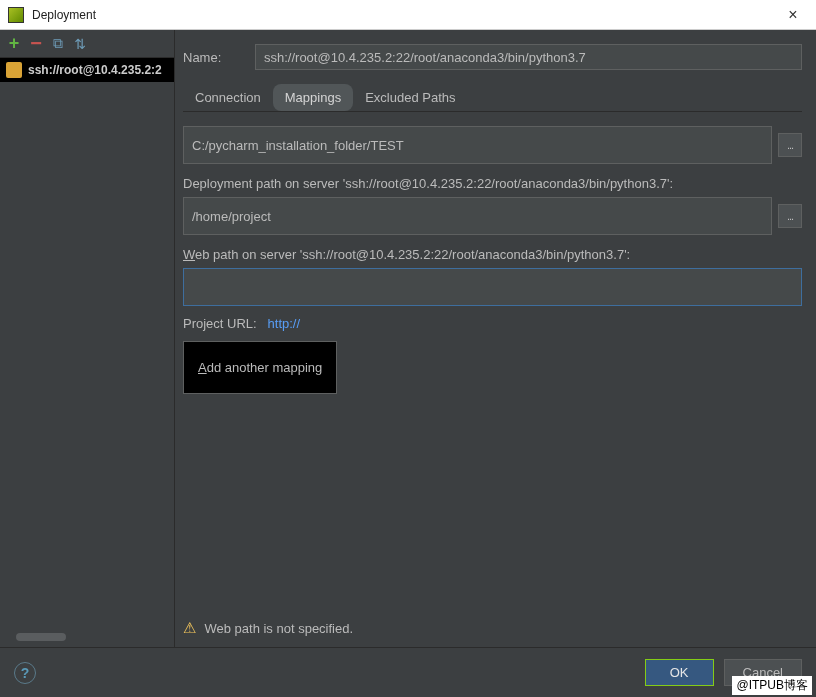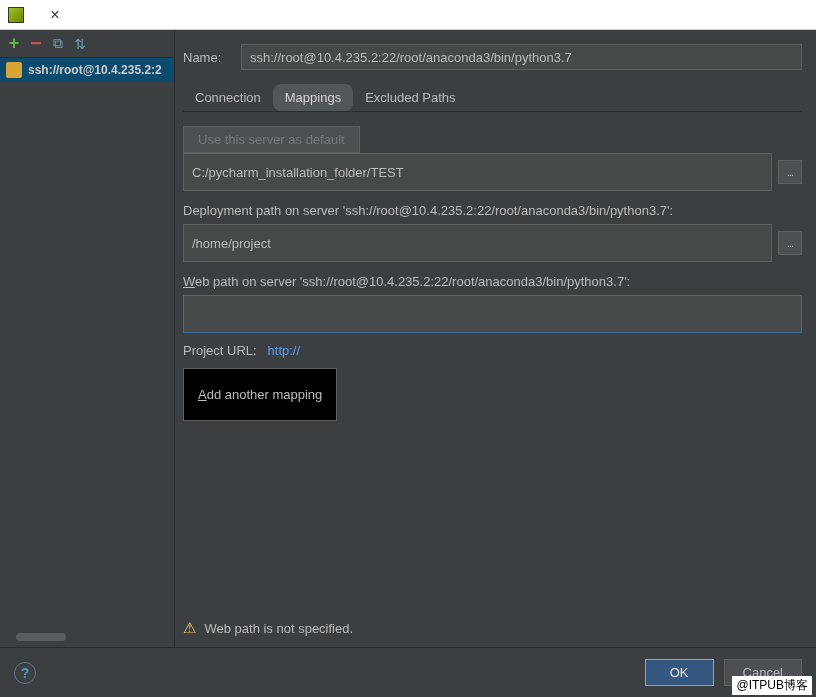--- a/index.html
+++ b/index.html
@@ -52,21 +52,21 @@
 .tb-icon { width: 16px; height: 16px; display: flex; align-items: center; justify-content: center; cursor: pointer; }
 .plus { color: #62b543; font-size: 18px; font-weight: bold; }
 .minus { color: #c75450; font-size: 20px; font-weight: bold; }
 .copy, .edit { color: #6e9cb8; font-size: 14px; }
 
 .server-list { flex: 1; overflow: hidden; }
 .server-item {
   display: flex;
   align-items: center;
   padding: 4px 6px;
-  background: #0c4a6e;
+  background: #000000;
   color: #bbb;
   gap: 6px;
 }
 .server-item .srv-icon {
   width: 16px; height: 16px;
   background: #d9a336;
   border-radius: 2px;
 }
 .server-item .srv-text {
   color: #ccc;
@@ -87,21 +87,21 @@
   margin-left: 10px;
 }
 
 .right-pane {
   flex: 1;
   padding: 14px 14px 0 8px;
   color: #bbb;
   position: relative;
   overflow: hidden;
 }
-.row { display: flex; align-items: center; margin-bottom: 10px; gap: 12px; }
+.row { display: flex; align-items: center; margin-bottom: 10px; gap: 26px; }
 .row label.lbl { width: 46px; color: #bbb; }
 .name-input {
   flex: 1;
   background: #45494a;
   border: 1px solid #5e6060;
   color: #bbb;
   padding: 4px 8px;
   height: 26px;
   font-size: 13px;
 }
@@ -227,20 +227,21 @@
   color: #000;
   font-size: 12px;
   padding: 1px 4px;
 }
 </style>
 </head>
 <body>
 
 <div class="titlebar">
   <div class="app-icon"></div>
+  <div class="title-text">Deployment</div>
   <div class="close">×</div>
 </div>
 
 <div class="dialog-body">
 
   <div class="left-pane">
     <div class="toolbar">
       <div class="tb-icon plus">+</div>
       <div class="tb-icon minus">−</div>
       <div class="tb-icon copy">⧉</div>
@@ -262,21 +263,20 @@
       <label class="lbl"><span>Name:</span></label>
       <input class="name-input" value="ssh://root@10.4.235.2:22/root/anaconda3/bin/python3.7" style="">
     </div>
 
     <div class="tabs">
       <div class="tab">Connection</div>
       <div class="tab active">Mappings</div>
       <div class="tab">Excluded Paths</div>
     </div>
 
-    <button class="btn-default" disabled="">Use this server as default</button>
 
     <div class="path-row">
       <input class="path-input" value="C:/pycharm_installation_folder/TEST" style="">
       <div class="browse-btn">...</div>
     </div>
 
     <span class="group-lbl">Deployment path on server 'ssh://root@10.4.235.2:22/root/anaconda3/bin/python3.7':</span>
     <div class="path-row">
       <input class="path-input" value="/home/project" style="">
       <div class="browse-btn">...</div>

